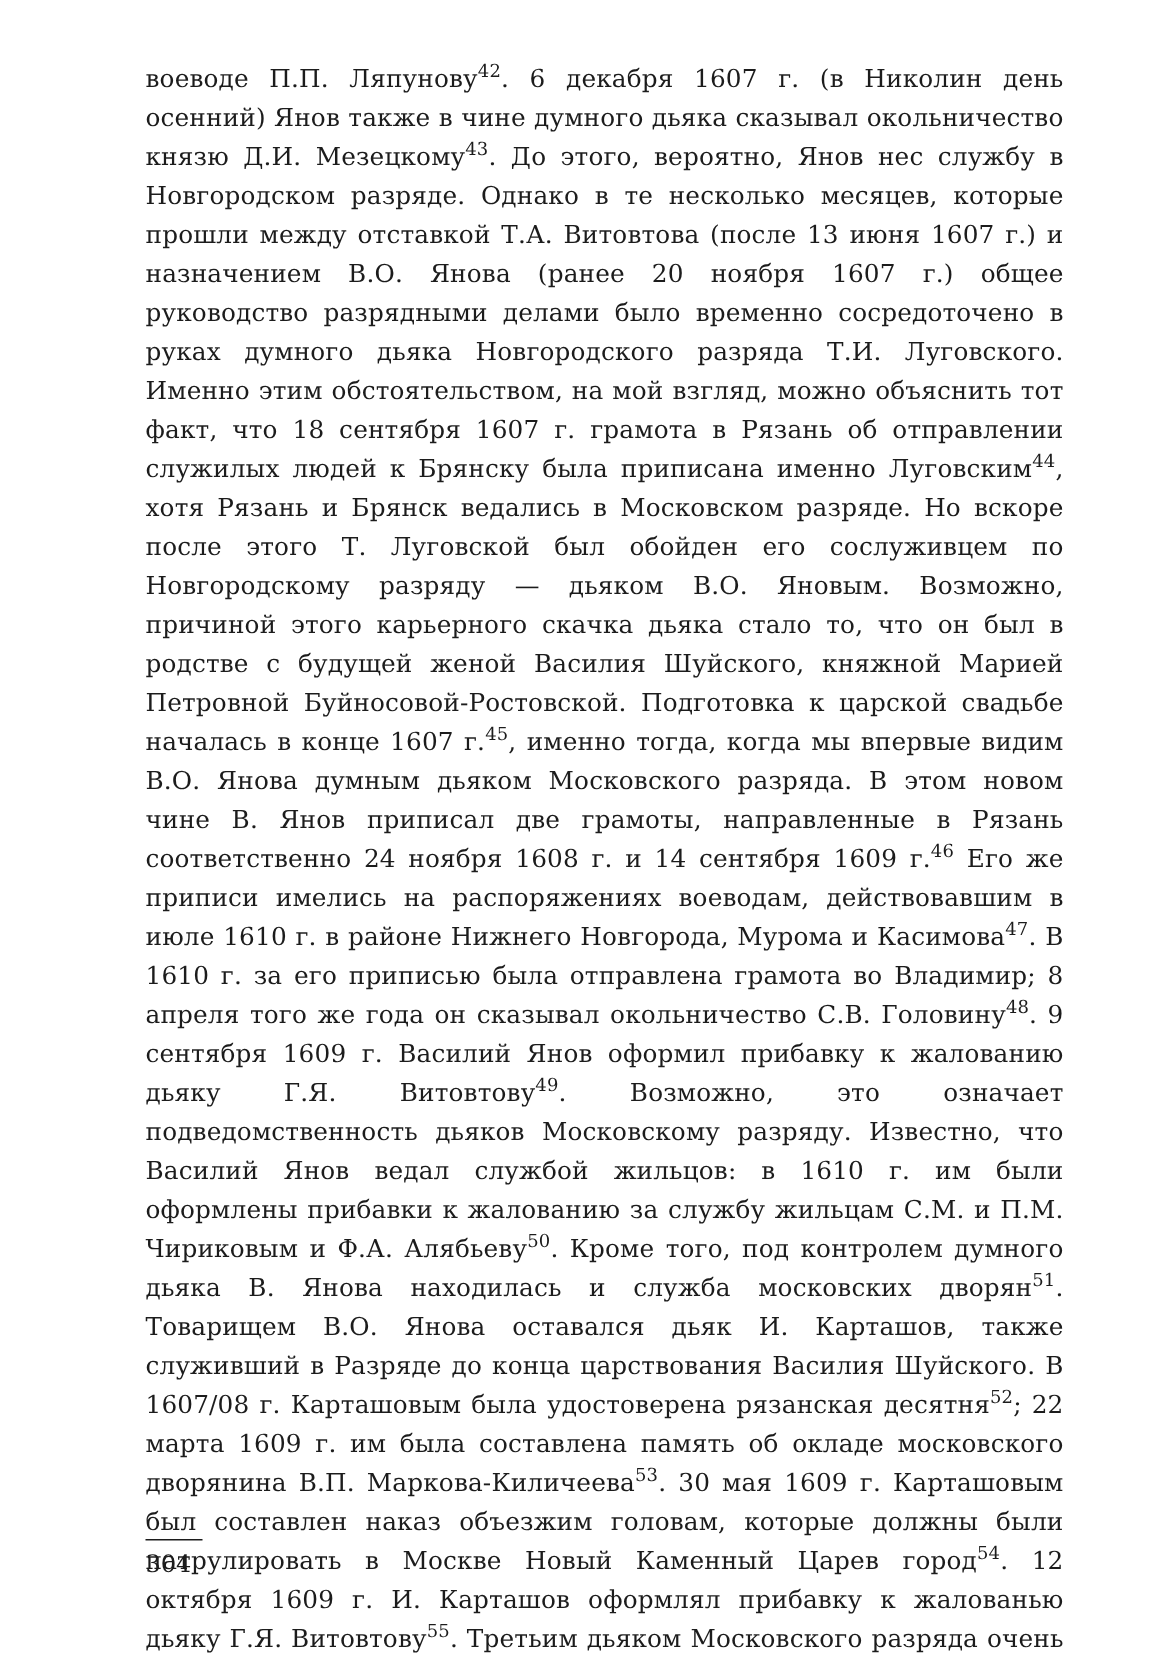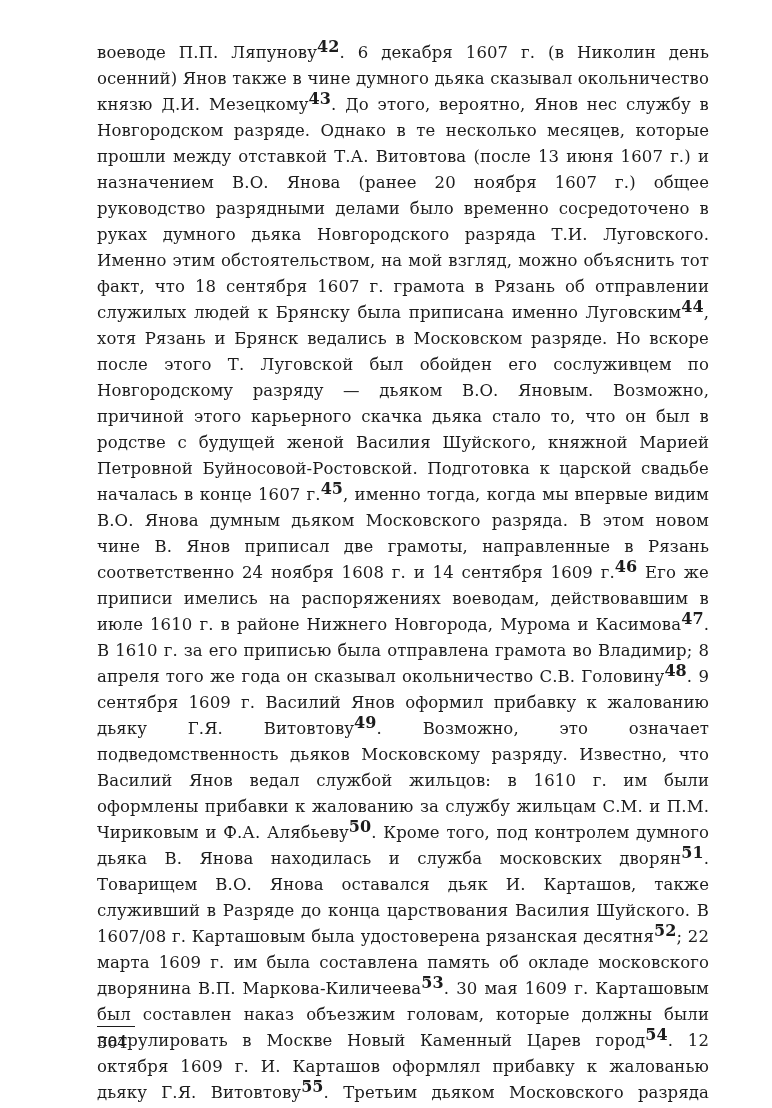--- a/index.html
+++ b/index.html
@@ -23,24 +23,23 @@
     top: 40px;
     width: 612px;
     margin: 0;
     font-size: 16.5px;
     line-height: 26px;
     text-align: justify;
     letter-spacing: 0.1px;
     color: #1c1c1c;
   }
   .body-text sup {
-    font-size: 16px;
+    font-size: 12px;
     line-height: 0;
     vertical-align: super;
-    font-weight: bold;
   }
   .footer {
     position: absolute;
     left: 97px;
     top: 1026px;
     width: 612px;
   }
   .footnote-rule {
     width: 38px;
     height: 0;

